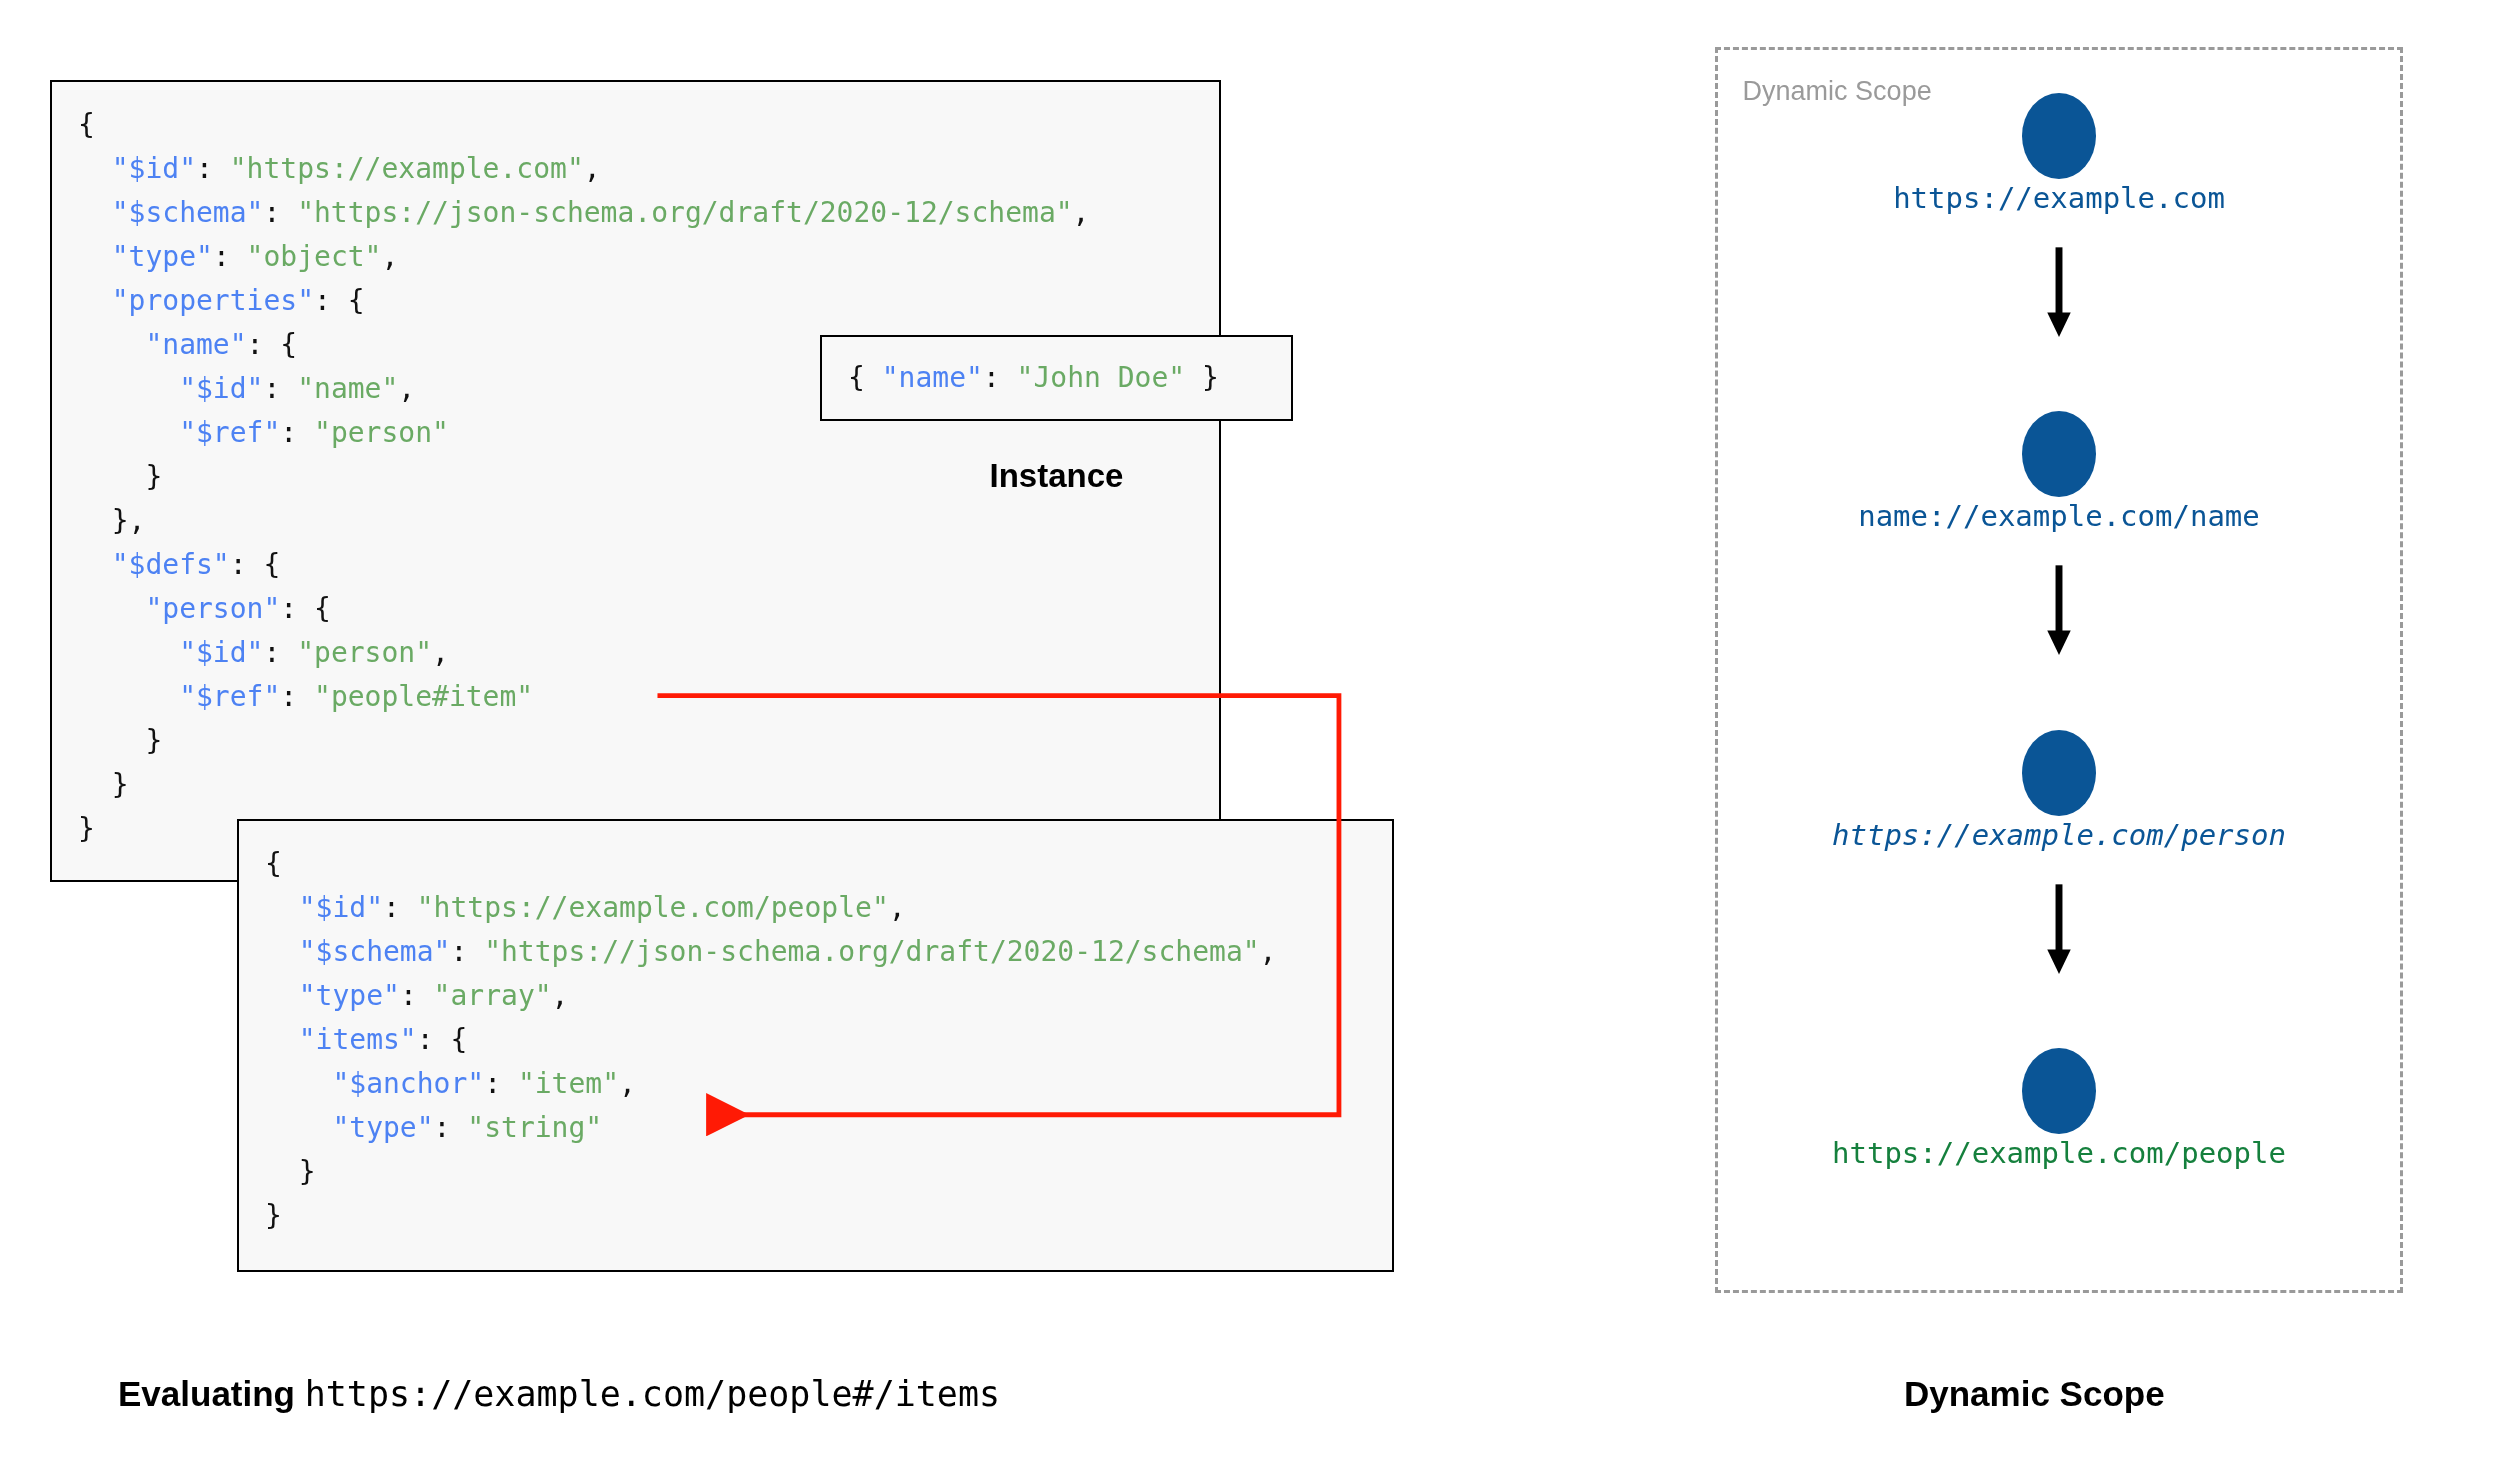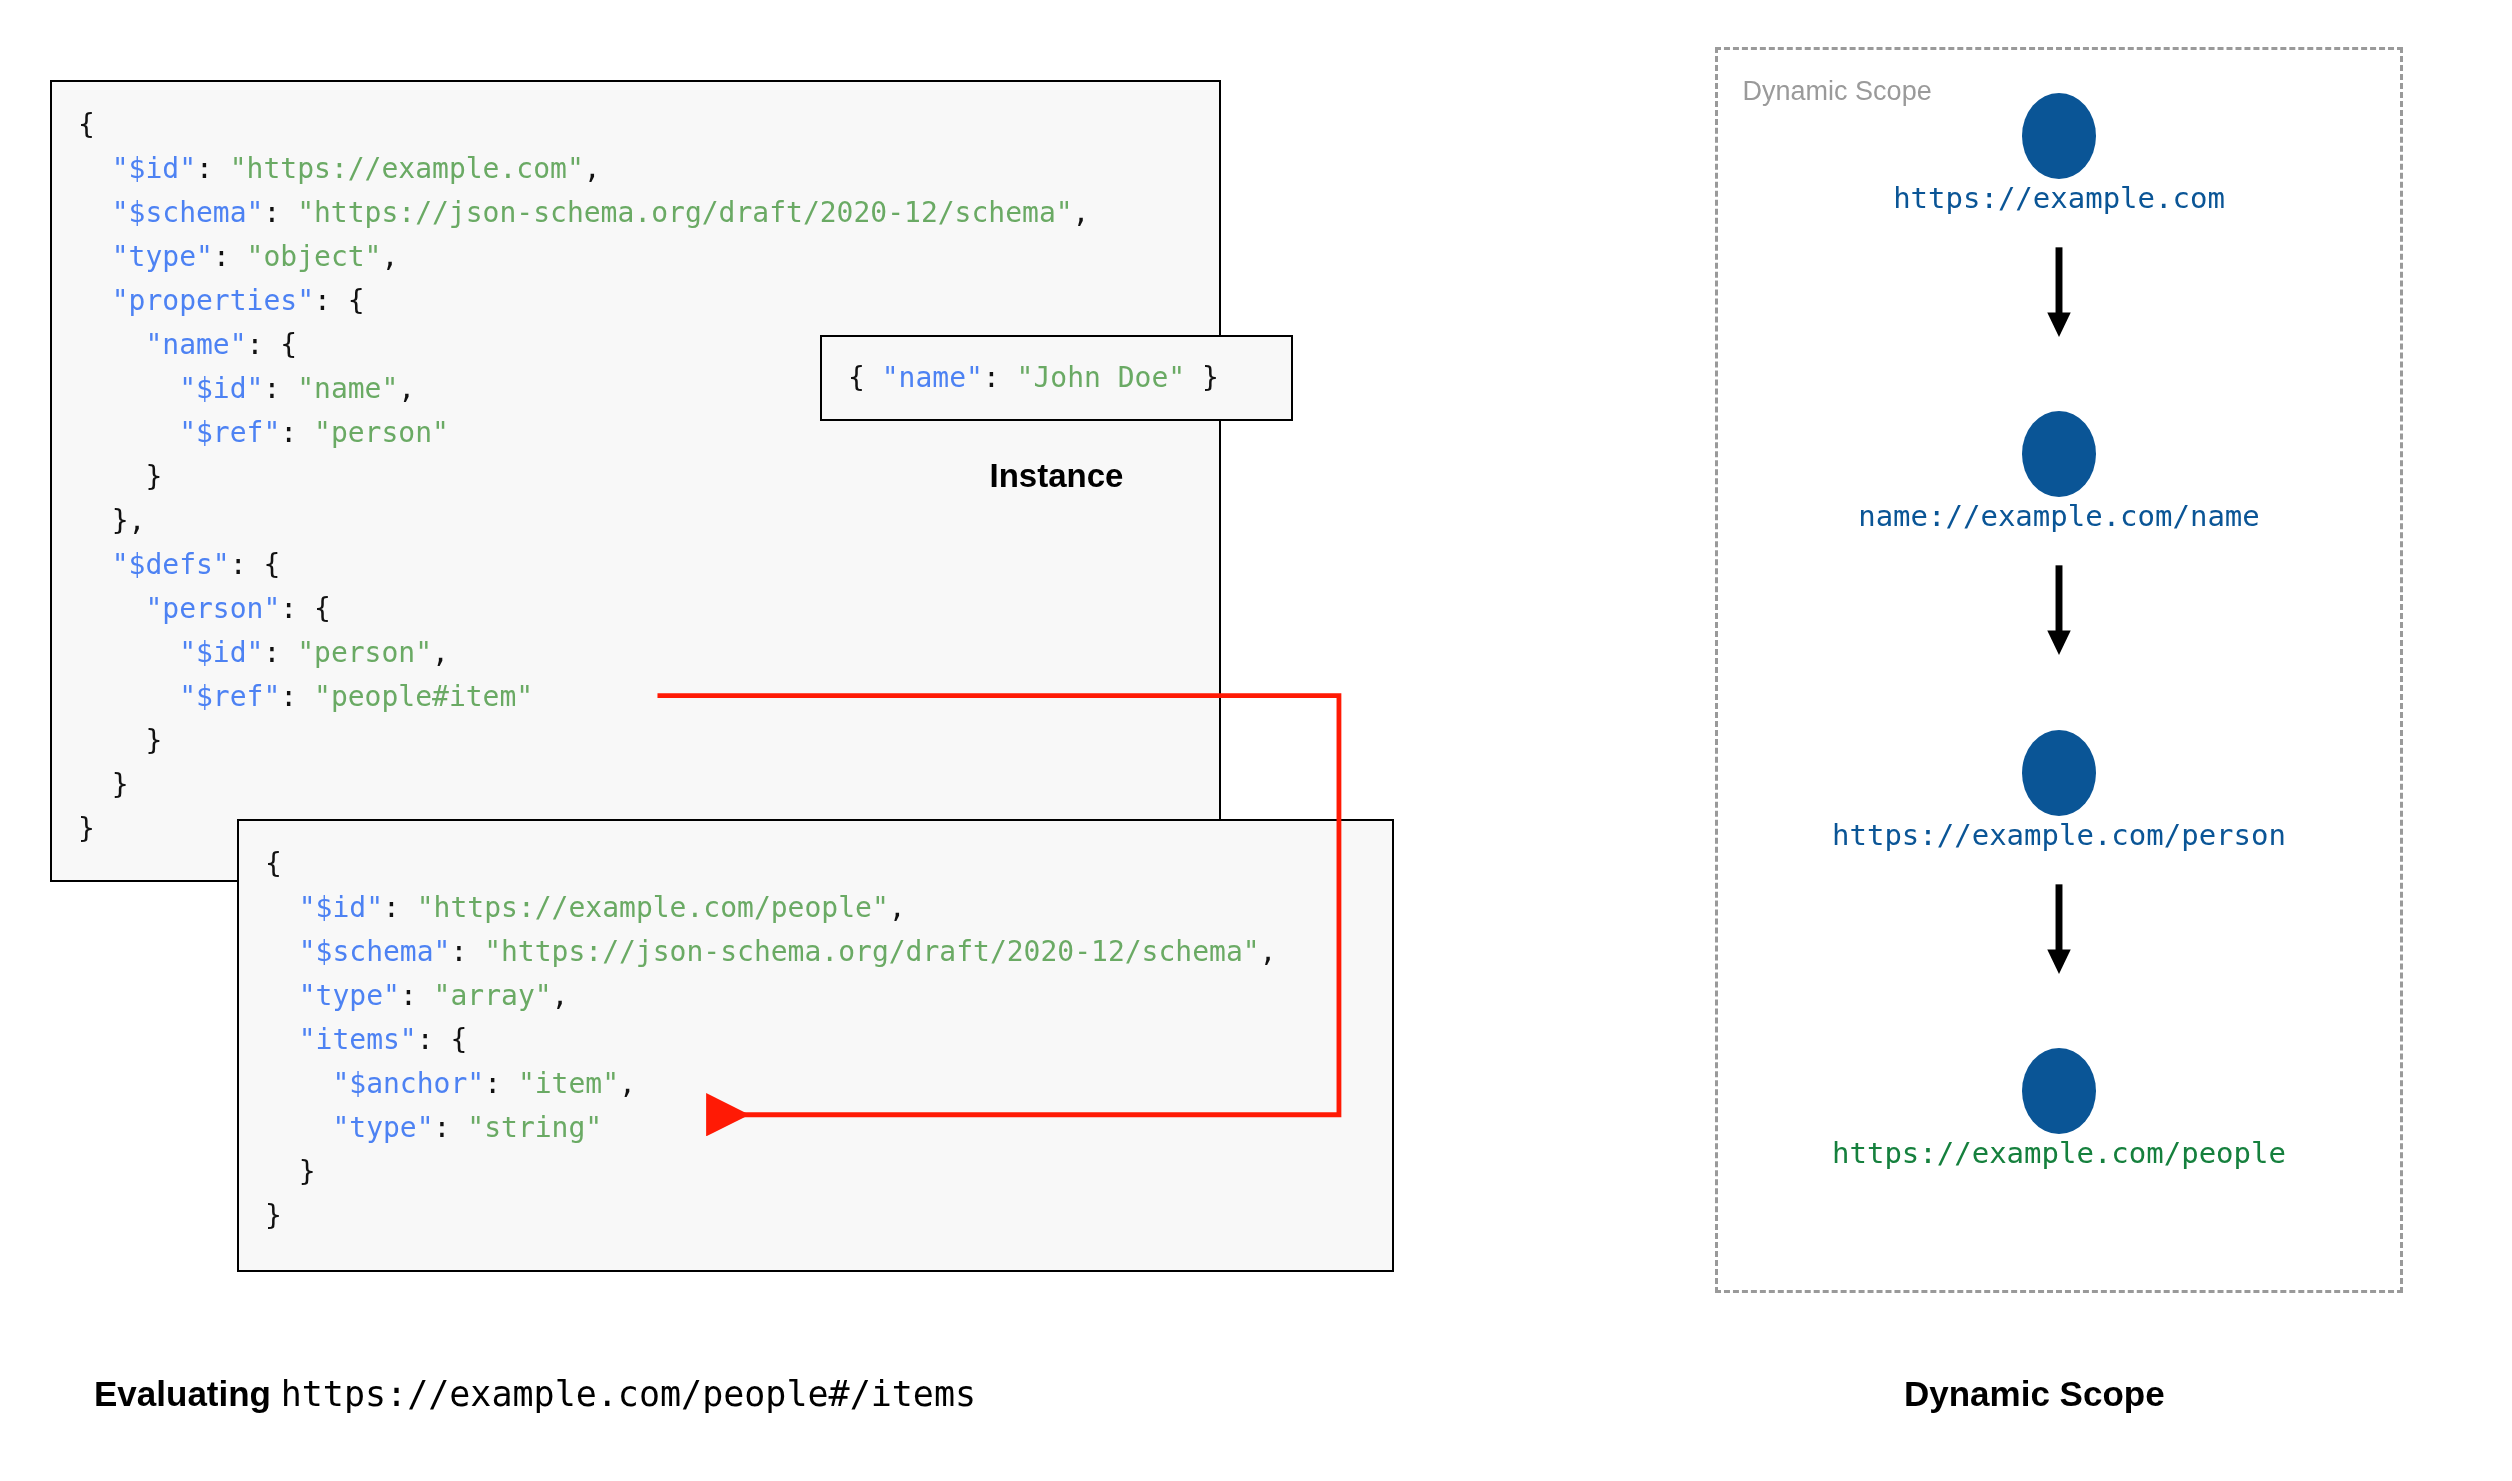--- a/index.html
+++ b/index.html
@@ -92,21 +92,21 @@
   }
 
   
   .figure-caption {
     position: absolute;
     font-size: 35px;
     color: #000000;
     white-space: nowrap;
   }
   #left-caption {
-    left: 94px;
+    left: 118px;
     top: 1374px;
   }
   #left-caption .cap-bold {
     font-family: "Liberation Sans", sans-serif;
     font-weight: bold;
   }
   #left-caption .cap-mono {
     font-family: "DejaVu Sans Mono", "Liberation Mono", monospace;
     font-weight: normal;
   }
@@ -229,21 +229,21 @@
             <polygon points="8,122 52,122 30,168" fill="#000"></polygon>
           </svg></div>
         <div class="scope-node" style="top: 361px;">
           <div class="scope-circle" style="background: rgb(10, 85, 150);"></div>
           <div class="scope-label" style="color: rgb(10, 85, 150);">name://example.com/name</div>
         </div>
         <div class="scope-arrow" style="top: 515px;"><svg width="32" height="94" viewBox="0 0 60 175">
             <path d="M30 0 L30 128" stroke="#000" stroke-width="13" fill="none"></path>
             <polygon points="8,122 52,122 30,168" fill="#000"></polygon>
           </svg></div>
-        <div class="scope-node" style="top: 680px;">
+        <div class="scope-node" style="top: 680px; font-style: italic;">
           <div class="scope-circle" style="background: rgb(10, 85, 150);"></div>
           <div class="scope-label" style="color: rgb(10, 85, 150);">https://example.com/person</div>
         </div>
         <div class="scope-arrow" style="top: 834px;"><svg width="32" height="94" viewBox="0 0 60 175">
             <path d="M30 0 L30 128" stroke="#000" stroke-width="13" fill="none"></path>
             <polygon points="8,122 52,122 30,168" fill="#000"></polygon>
           </svg></div>
         <div class="scope-node" style="top: 998px;">
           <div class="scope-circle" style="background: rgb(10, 85, 150);"></div>
           <div class="scope-label" style="color: #15803d;">https://example.com/people</div>

